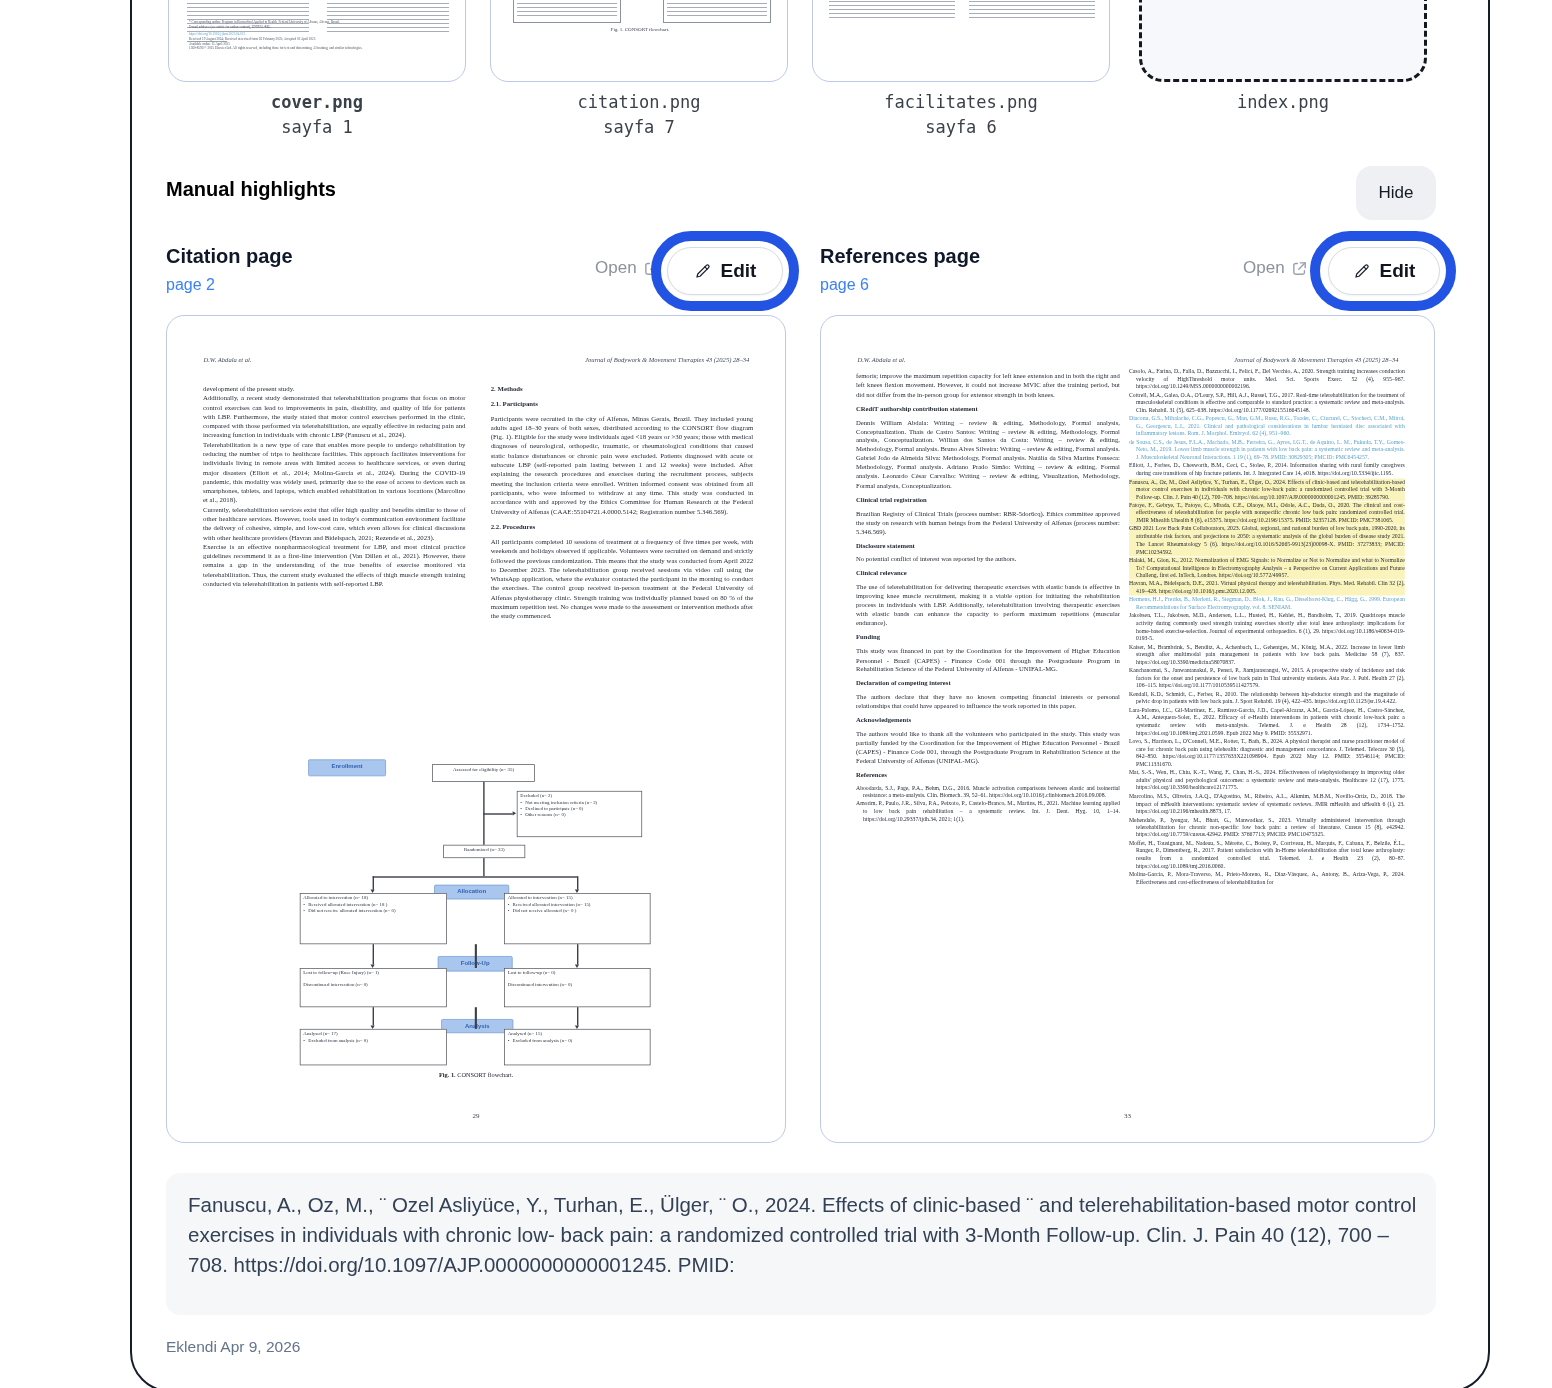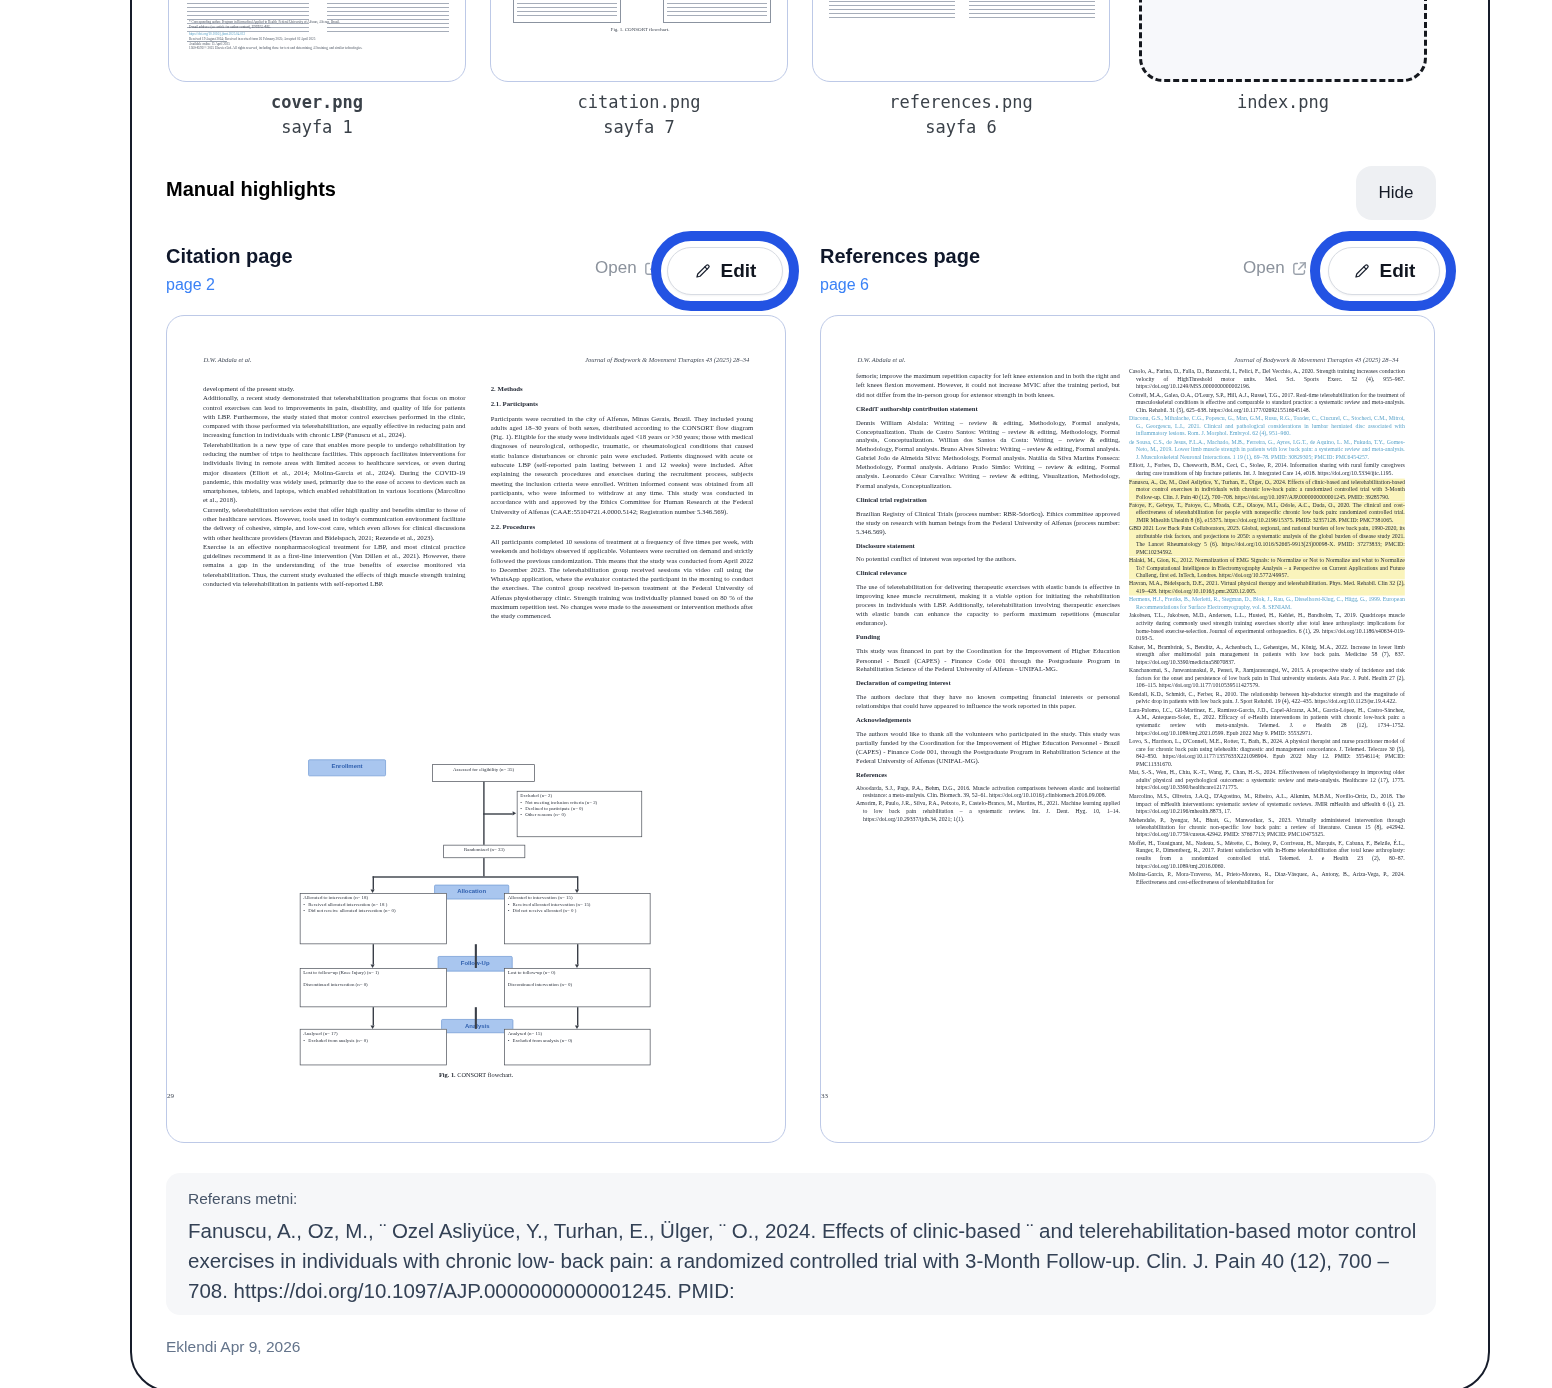--- a/index.html
+++ b/index.html
@@ -56,22 +56,22 @@
                font-family:"Liberation Serif", serif; font-style:italic; font-size:9.4px; color:#3f4754; }
   .cols-scale { position:absolute; overflow:hidden; }
   .cols-inner { transform:scale(0.7); transform-origin:0 0; display:flex;
                 font-family:"Liberation Serif", serif; color:#262c38; }
   .pcol { text-align:justify; }
   .pblock .ph { font-weight:700; }
   .pblock .ph:empty, .pblock .pp:empty { display:none; }
   .ref { text-indent:-10px; padding-left:10px; margin-bottom:1px; }
   .ref.blue { color:#5ba3c9; }
   .ref.hl { background:#faf4bc; }
-  .pgnum { position:absolute; width:100%; font-family:"Liberation Serif", serif;
-           font-size:7px; color:#3f4754; }
+  .pgnum { position:absolute; width:100%; text-align:center; font-family:"Liberation Serif", serif;
+           font-size:7px; color:#3f4754;margin-top:20px; }
 
   
   .fc-scale { position:absolute; left:130px; top:442px; width:512px; height:462px;
               transform:scale(0.7); transform-origin:0 0; font-family:"Liberation Serif", serif; }
   .fc-box { position:absolute; border:1px solid #4a4f58; background:#fff; font-size:7px;
             color:#2b313c; line-height:1.3; padding:2px 4px; }
   .fc-box.center { text-align:center; }
   .fc-label { position:absolute; background:#a9c6ef; border:1px solid #6f98d2; border-radius:2px;
               color:#2f5fae; font-weight:700; font-size:8.5px; text-align:center;
               font-family:"Liberation Sans", sans-serif; padding-top:3px; }
@@ -130,21 +130,21 @@
 
     <div class="texture" style="position:absolute;left:156px;top:24px;width:126px;height:36px;"></div>
   </div>
 
   <div class="thumb-placeholder"></div>
 
   <div class="thumb-caption cap-file" style="left:168px;font-weight:bold;">cover.png</div>
   <div class="thumb-caption cap-page" style="left:168px;">sayfa 1</div>
   <div class="thumb-caption cap-file" style="left:490px;">citation.png</div>
   <div class="thumb-caption cap-page" style="left:490px;">sayfa 7</div>
-  <div class="thumb-caption cap-file" style="left:812px;">references.png</div>
+  <div class="thumb-caption cap-file" style="left:812px;">facilitates.png</div>
   <div class="thumb-caption cap-page" style="left:812px;">sayfa 6</div>
   <div class="thumb-caption cap-file" style="left:1134px;">index.png</div>
 
   <div class="sec-title">Manual highlights</div>
   <button class="hide-btn">Hide</button>
 
   <div class="panel-title" style="left:166px;top:245px;">Citation page</div>
   <div class="panel-sub" style="left:166px;top:276px;">page 2</div>
   <div class="open-link" style="left:595px;top:258px;">
     <span>Open</span>
@@ -393,18 +393,17 @@
             <div class="ref">Mehendale, P., Iyengar, M., Bhatt, G., Manwadkar, S., 2023. Virtually administered intervention through telerehabilitation for chronic non-specific low back pain: a review of literature. Cureus 15 (8), e42942. https://doi.org/10.7759/cureus.42942. PMID: 37667713; PMCID: PMC10475325.</div>
             <div class="ref">Moffet, H., Tousignant, M., Nadeau, S., Mérette, C., Boissy, P., Corriveau, H., Marquis, F., Cabana, F., Belzile, É.L., Ranger, P., Dimentberg, R., 2017. Patient satisfaction with In-Home telerehabilitation after total knee arthroplasty: results from a randomized controlled trial. Telemed. J. e Health 23 (2), 80–87. https://doi.org/10.1089/tmj.2016.0060.</div>
             <div class="ref">Molina-Garcia, P., Mora-Traverso, M., Prieto-Moreno, R., Díaz-Vásquez, A., Antony, B., Ariza-Vega, P., 2024. Effectiveness and cost-effectiveness of telerehabilitation for</div>
           </div>
       </div>
     </div>
     <div class="pgnum" style="top:776px;">33</div>
   </div>
 
   <div class="ref-panel">
-    <div class="ref-label">Referans metni:</div>
     <div class="ref-text">Fanuscu, A., Oz, M., ¨ Ozel Asliyüce, Y., Turhan, E., Ülger, ¨ O., 2024. Effects of clinic-based ¨ and telerehabilitation-based motor control exercises in individuals with chronic low- back pain: a randomized controlled trial with 3-Month Follow-up. Clin. J. Pain 40 (12), 700 – 708. https://doi.org/10.1097/AJP.0000000000001245. PMID:</div>
   </div>
 
   <div class="added">Eklendi Apr 9, 2026</div>
 </div>
 
 </body></html>

